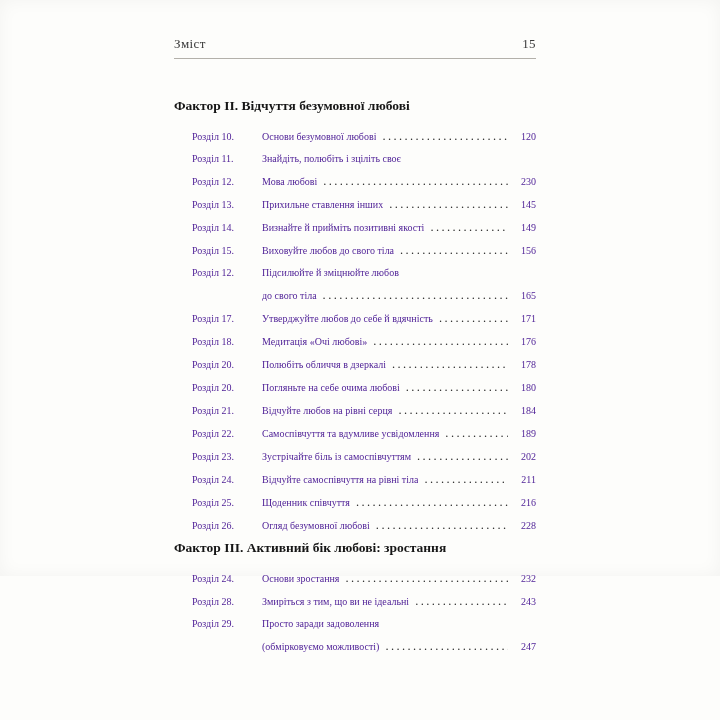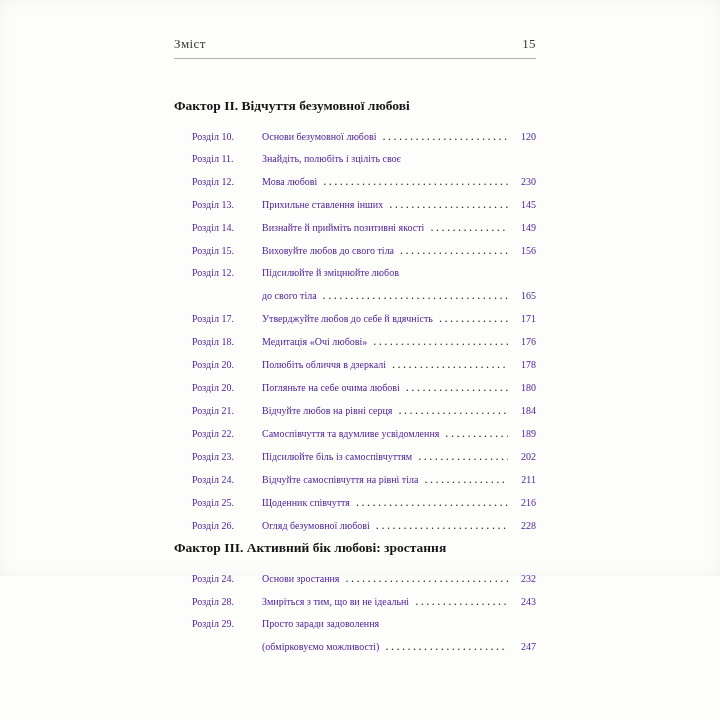--- a/index.html
+++ b/index.html
@@ -202,21 +202,21 @@
           <div class="toc-line">
             <span class="toc-label">Розділ 22.</span>
             <span class="toc-title">Самоспівчуття та вдумливе усвідомлення</span>
             <span class="dot-leader"></span>
             <span class="toc-page">189</span>
           </div>
         </div>
         <div class="toc-entry">
           <div class="toc-line">
             <span class="toc-label">Розділ 23.</span>
-            <span class="toc-title">Підсилюйте біль із самоспівчуттям</span>
+            <span class="toc-title">Зустрічайте біль із самоспівчуттям</span>
             <span class="dot-leader"></span>
             <span class="toc-page">202</span>
           </div>
         </div>
         <div class="toc-entry">
           <div class="toc-line">
             <span class="toc-label">Розділ 24.</span>
             <span class="toc-title">Відчуйте самоспівчуття на рівні тіла</span>
             <span class="dot-leader"></span>
             <span class="toc-page">211</span>

